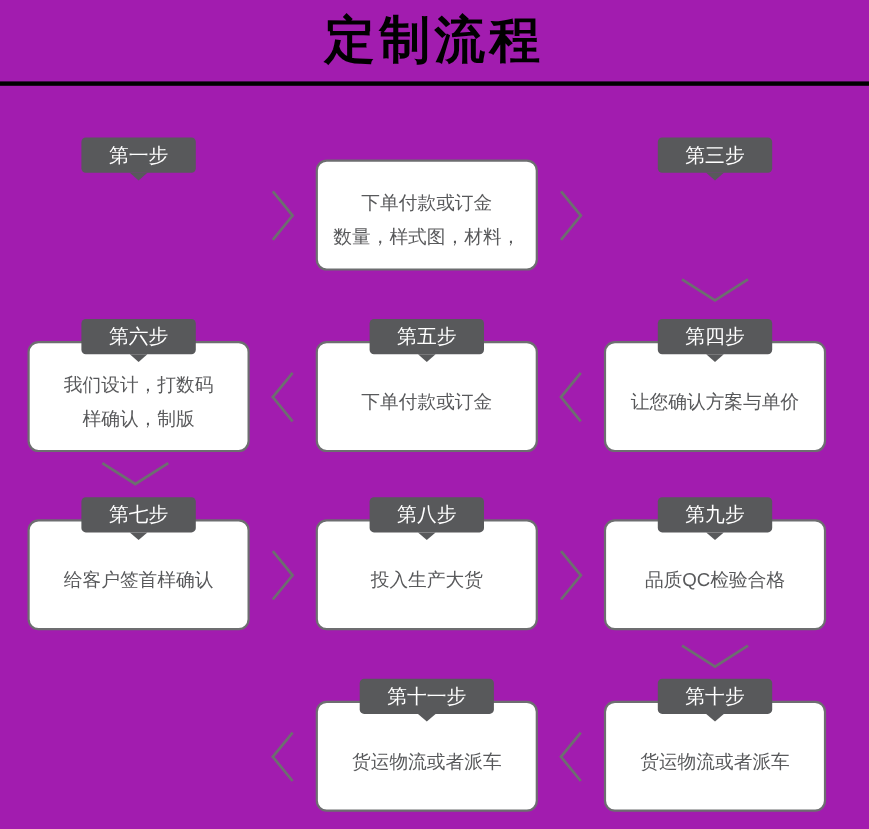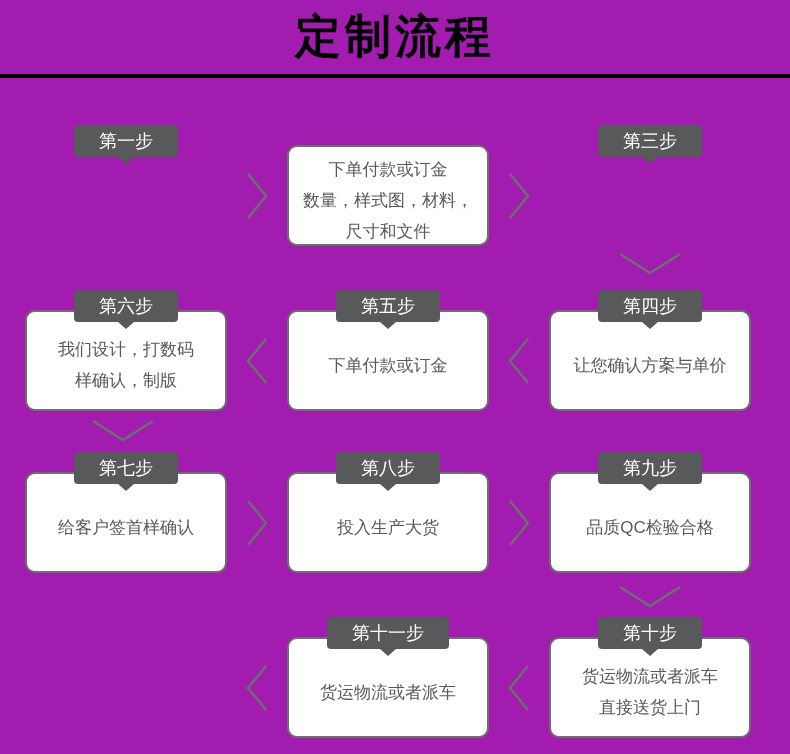--- a/index.html
+++ b/index.html
@@ -41,21 +41,20 @@
       </div>
       <div class="conn">
         <svg width="22" height="48" viewBox="0 0 22 48">
             <polyline points="2,2 20,24 2,46" fill="none" stroke="#6d6e70" stroke-width="2.5"></polyline>
           </svg>
       </div>
       <div class="card">
         <div class="box">
           <div class="line">下单付款或订金</div>
           <div class="line">数量，样式图，材料，</div>
-          <div class="line">尺寸和文件</div>
         </div>
       </div>
       <div class="conn">
         <svg width="22" height="48" viewBox="0 0 22 48">
             <polyline points="2,2 20,24 2,46" fill="none" stroke="#6d6e70" stroke-width="2.5"></polyline>
           </svg>
       </div>
       <div class="card">
         <div class="badge">第三步</div>
       </div>
@@ -140,21 +139,20 @@
       </div>
       <div class="conn">
         <svg width="22" height="48" viewBox="0 0 22 48">
             <polyline points="20,2 2,24 20,46" fill="none" stroke="#6d6e70" stroke-width="2.5"></polyline>
           </svg>
       </div>
       <div class="card">
         <div class="badge">第十步</div>
         <div class="box">
           <div class="line">货运物流或者派车</div>
-          <div class="line">直接送货上门</div>
         </div>
       </div>
     </div>
 
     <div class="down d1">
       <svg width="64" height="24" viewBox="0 0 64 24">
           <polyline points="2,2 32,21 62,2" fill="none" stroke="#6d6e70" stroke-width="2.5"></polyline>
         </svg>
     </div>
     <div class="down d2">

